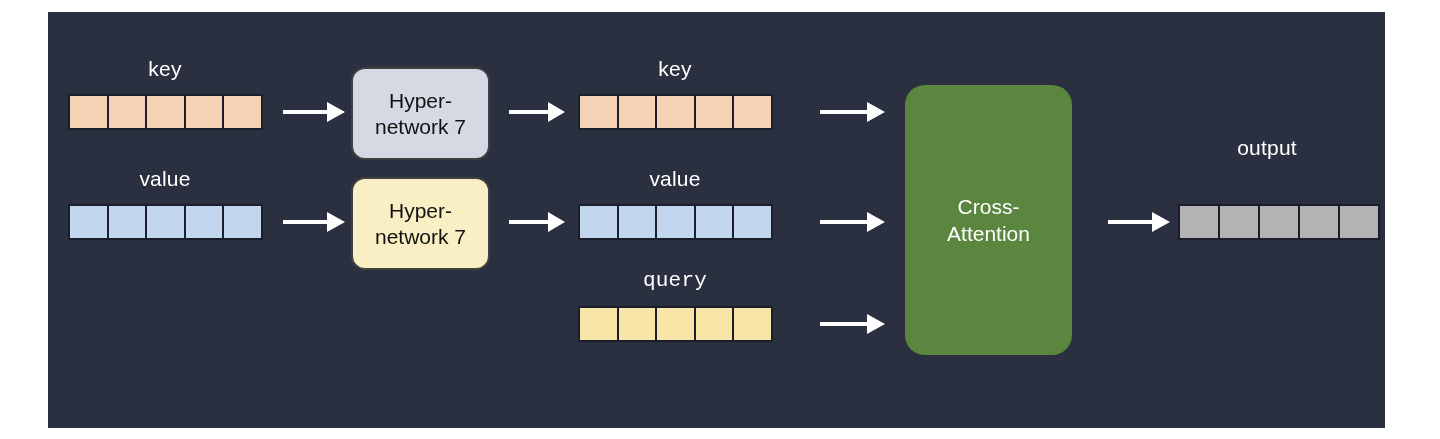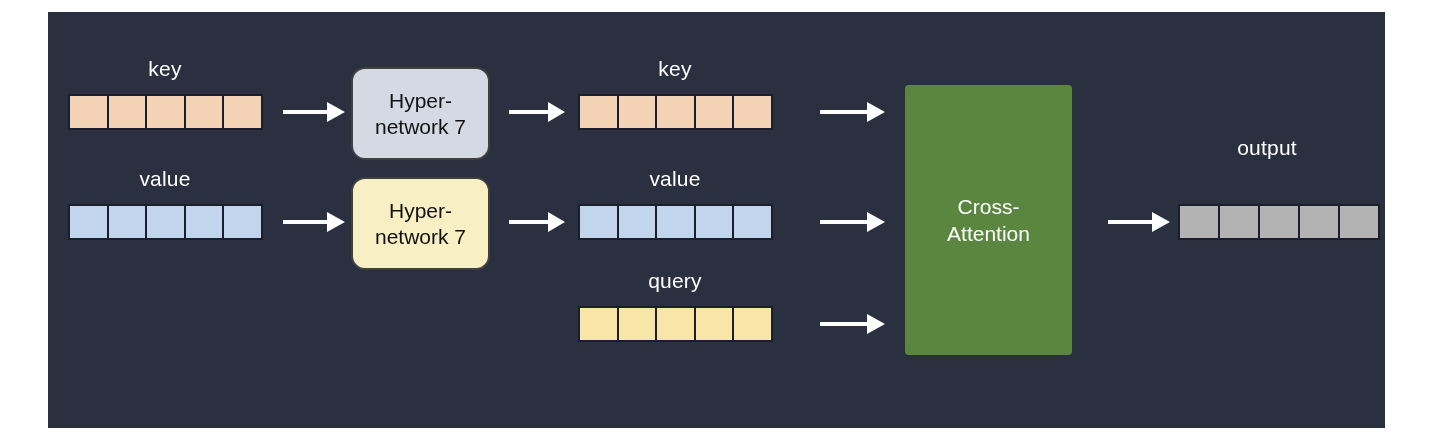--- a/index.html
+++ b/index.html
@@ -79,21 +79,21 @@
     line-height: 1.22;
     font-weight: 400;
   }
   .hyperbox.h1 { background: #d5d9e3; }
   .hyperbox.h2 { background: #f8efc4; }
 
   
   .crossbox {
     position: absolute;
     background: #5a8640;
-    border-radius: 4px;
+    border-radius: 20px;
     display: flex;
     align-items: center;
     justify-content: center;
     text-align: center;
     color: #ffffff;
     font-size: 21px;
     line-height: 1.3;
     font-weight: 400;
   }
 
@@ -113,21 +113,21 @@
   <div class="panel"></div>
 
   <div class="label" style="left:165px; top:58px;">key</div>
 
   <div class="label" style="left:165px; top:168px;">value</div>
 
   <div class="label" style="left:675px; top:58px;">key</div>
 
   <div class="label" style="left:675px; top:168px;">value</div>
 
-  <div class="label" style="left:675px; top:270px;">query</div>
+  <div class="label" style="left:675px; top:270px;font-family:Liberation Mono, monospace;">query</div>
 
   <div class="label" style="left:1267px; top:137px;">output</div>
 
   <div class="strip key" style="left:68px; top:94px; width:195px;">
     <div class="cell"></div>
     <div class="cell"></div>
     <div class="cell"></div>
     <div class="cell"></div>
     <div class="cell"></div>
   </div>

